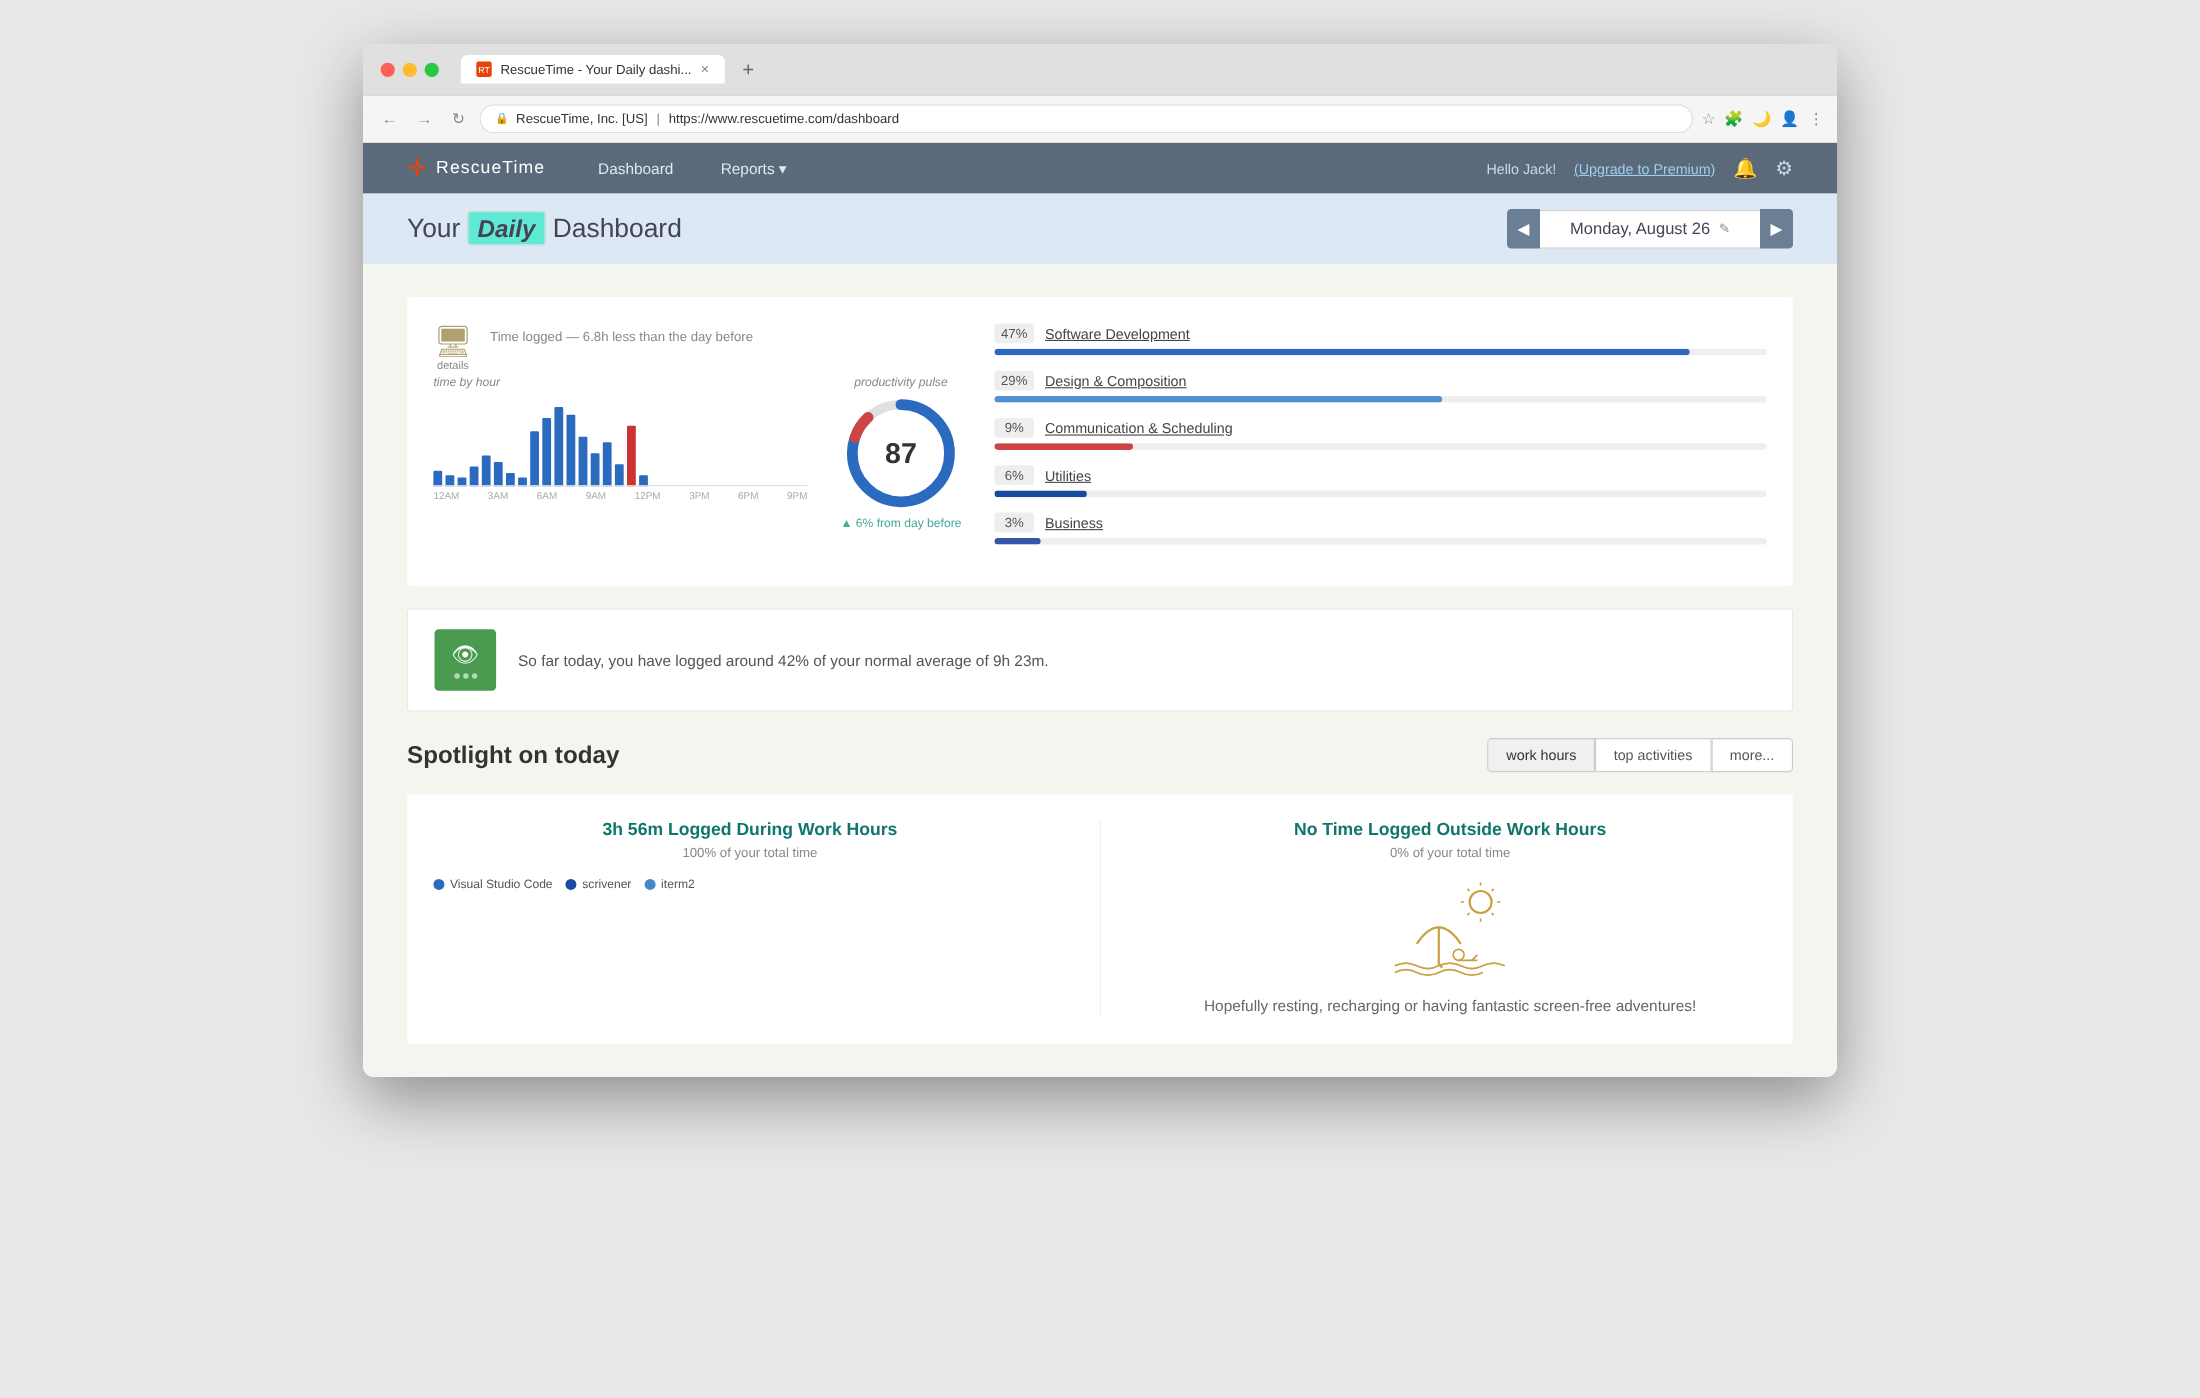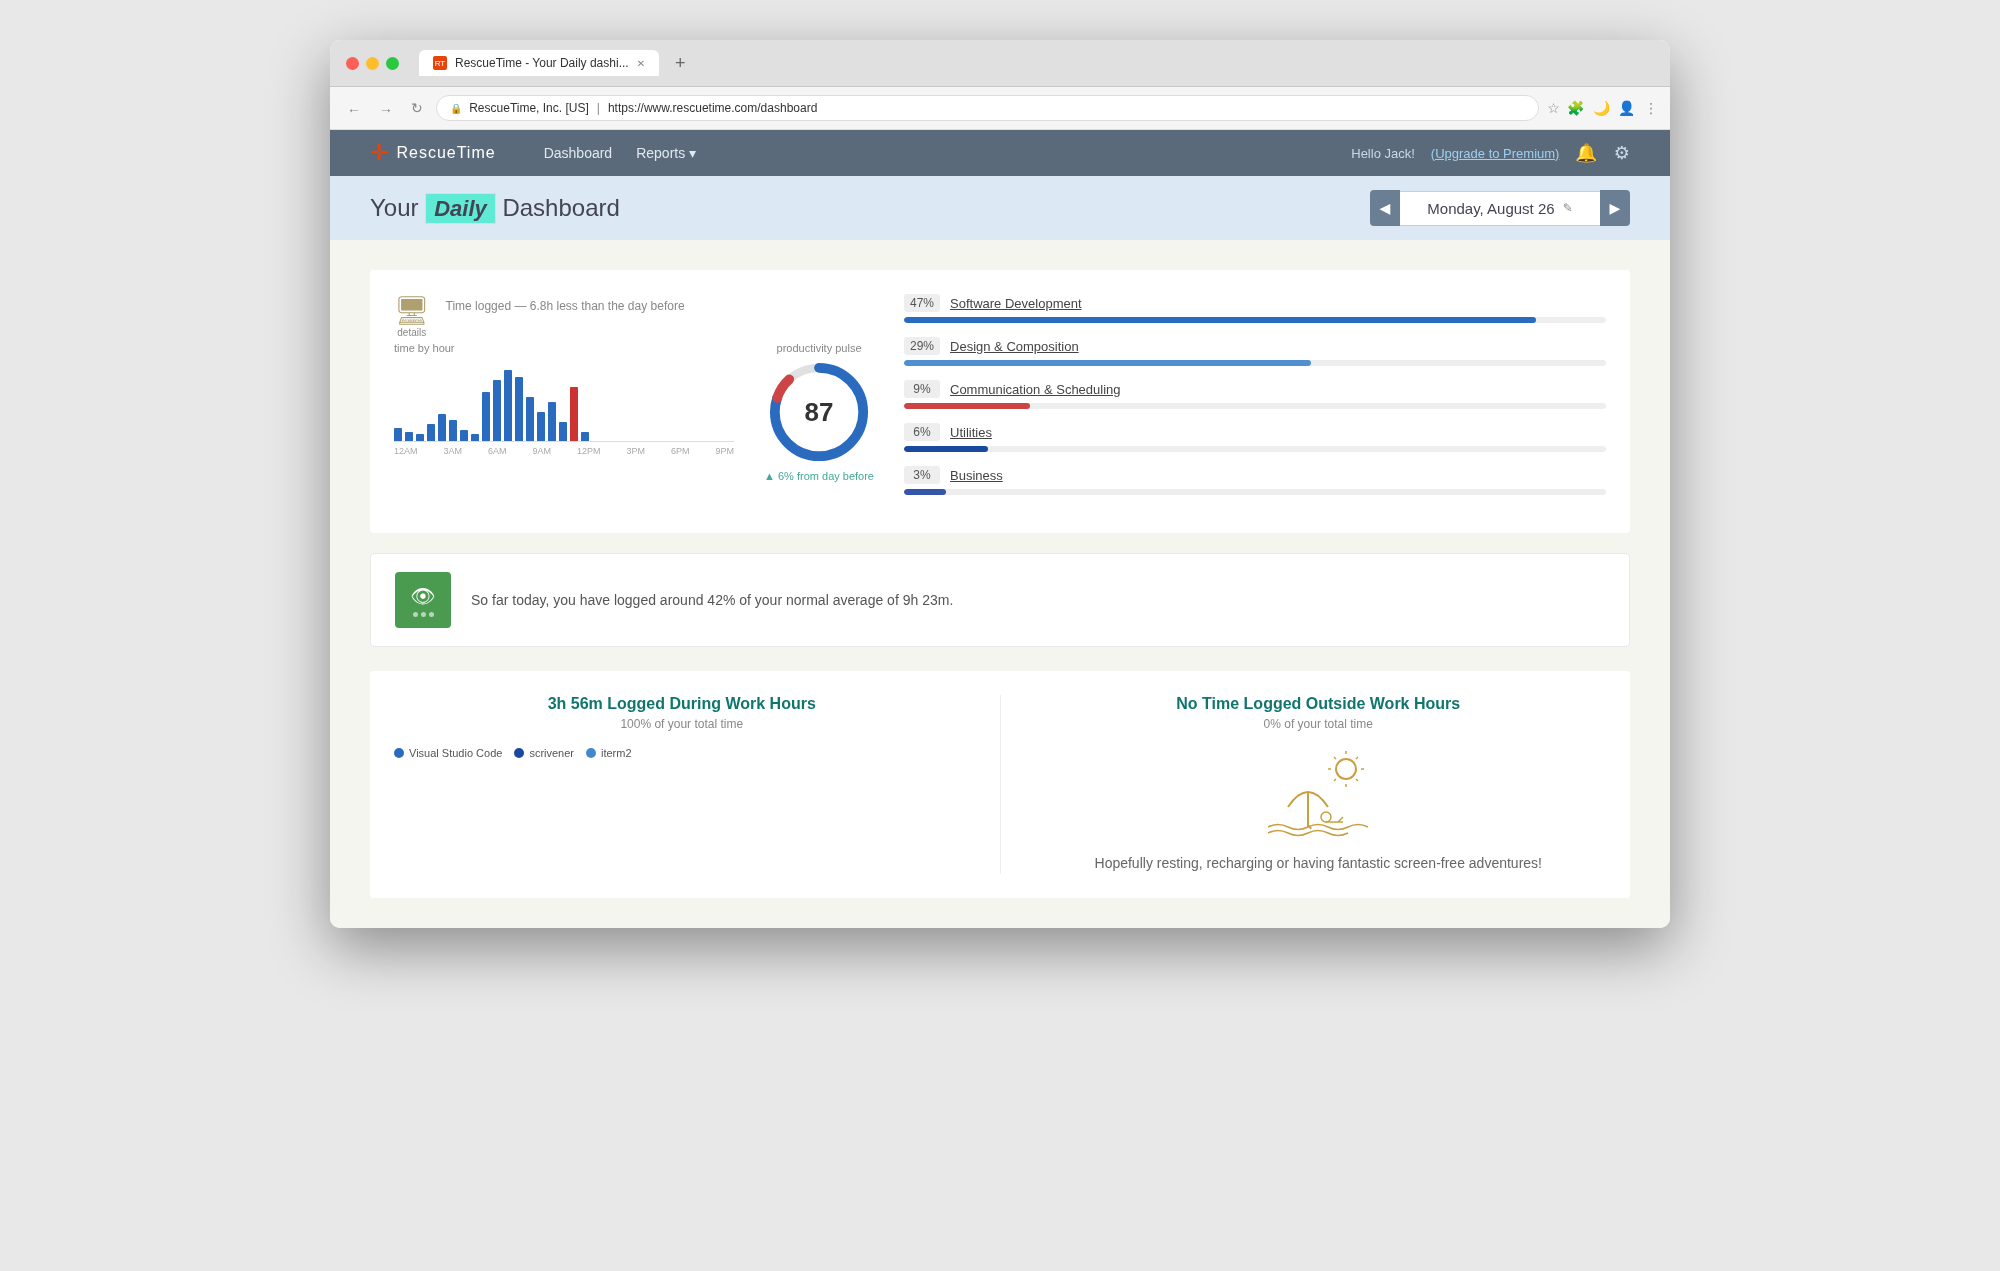--- a/index.html
+++ b/index.html
@@ -26,21 +26,21 @@
     .nav-icons { display: flex; gap: 8px; align-items: center; }
     .nav-icon { color: #888; font-size: 14px; }
 
     
     .app-header { background: #5a6a7a; padding: 10px 40px; display: flex; align-items: center; justify-content: space-between; }
     .logo-area { display: flex; align-items: center; gap: 8px; }
     .logo-icon { color: #e8440a; font-size: 22px; }
     .logo-text { color: #fff; font-size: 16px; font-weight: 300; letter-spacing: 1px; }
     .nav-menu { display: flex; gap: 24px; align-items: center; margin-left: 24px; }
     .nav-item { color: #e0e8f0; font-size: 14px; text-decoration: none; cursor: pointer; }
-    .nav-item-dropdown { display: flex; align-items: flex-start; gap: 4px; }
+    .nav-item-dropdown { display: flex; align-items: flex-start; gap: 4px; margin-left: 19px; }
     .header-right { display: flex; align-items: center; gap: 16px; }
     .hello-text { color: #c8d8e8; font-size: 13px; }
     .upgrade-link { color: #9ecfee; font-size: 13px; text-decoration: underline; cursor: pointer; }
     .header-icon { color: #c8d8e8; font-size: 18px; cursor: pointer; }
 
     
     .date-header { background: #dce8f4; padding: 14px 40px; display: flex; align-items: center; justify-content: space-between; }
     .page-title { font-size: 24px; color: #445; font-weight: 300; }
     .page-title em { font-style: italic; font-weight: 700; background: #5eead4; border: 1px solid #ddd; padding: 2px 8px; border-radius: 3px; font-size: 22px; }
     .date-nav { display: flex; align-items: center; gap: 0; }
@@ -55,21 +55,21 @@
 
     
     .stats-section { background: #fff; border-radius: 4px; padding: 24px; margin-bottom: 20px; display: flex; gap: 30px; }
     .stats-left { flex: 0 0 480px; }
     .time-display { display: flex; align-items: center; gap: 16px; margin-bottom: 4px; }
     .details-label { font-size: 10px; color: #888; text-align: center; }
     .time-number { font-size: 44px; font-weight: 300; color: #333; }
     .time-sub { font-size: 12px; color: #888; margin-bottom: 20px; }
     .chart-section { display: flex; gap: 30px; align-items: flex-start; }
     .time-by-hour { flex: 1; }
-    .chart-label { font-size: 11px; color: #888; margin-bottom: 8px; }
+    .chart-label { font-size: 11px; color: #888; margin-bottom: 8px; font-style: italic; }
     .bar-chart { height: 80px; display: flex; align-items: flex-end; gap: 3px; position: relative; margin-bottom: 4px; }
     .bar-chart::after { content: ''; position: absolute; bottom: 0; left: 0; right: 0; border-bottom: 1px solid #ddd; }
     .bar { border-radius: 1px 1px 0 0; min-width: 8px; }
     .bar.blue { background: #2a6bbf; }
     .bar.red { background: #cc3333; }
     .chart-times { display: flex; justify-content: space-between; font-size: 9px; color: #aaa; margin-top: 4px; }
     .productivity-pulse { text-align: center; }
     .pulse-circle { width: 100px; height: 100px; position: relative; margin: 0 auto 8px; }
     .pulse-circle svg { width: 100px; height: 100px; transform: rotate(-90deg); }
     .pulse-number { position: absolute; top: 50%; left: 50%; transform: translate(-50%, -50%); font-size: 26px; font-weight: 600; color: #333; }
@@ -315,20 +315,28 @@
         <div class="alert-dots">
           <div class="alert-dot"></div>
           <div class="alert-dot"></div>
           <div class="alert-dot"></div>
         </div>
       </div>
       <span class="alert-text">So far today, you have logged around 42% of your normal average of 9h 23m.</span>
     </div>
 
     <div class="spotlight-section">
+      <div class="spotlight-header">
+        <h2 class="spotlight-title">Spotlight on today</h2>
+        <div class="spotlight-tabs">
+          <button class="spotlight-tab active">work hours</button>
+          <button class="spotlight-tab">top activities</button>
+          <button class="spotlight-tab">more...</button>
+        </div>
+      </div>
 
       <div class="work-charts">
 
         <div class="work-chart-left">
           <div class="work-chart-title">3h 56m Logged During Work Hours</div>
           <div class="work-chart-sub">100% of your total time</div>
 
           <div class="legend">
             <div class="legend-item">
               <div class="legend-dot" style="background:#2a6bbf;"></div>

